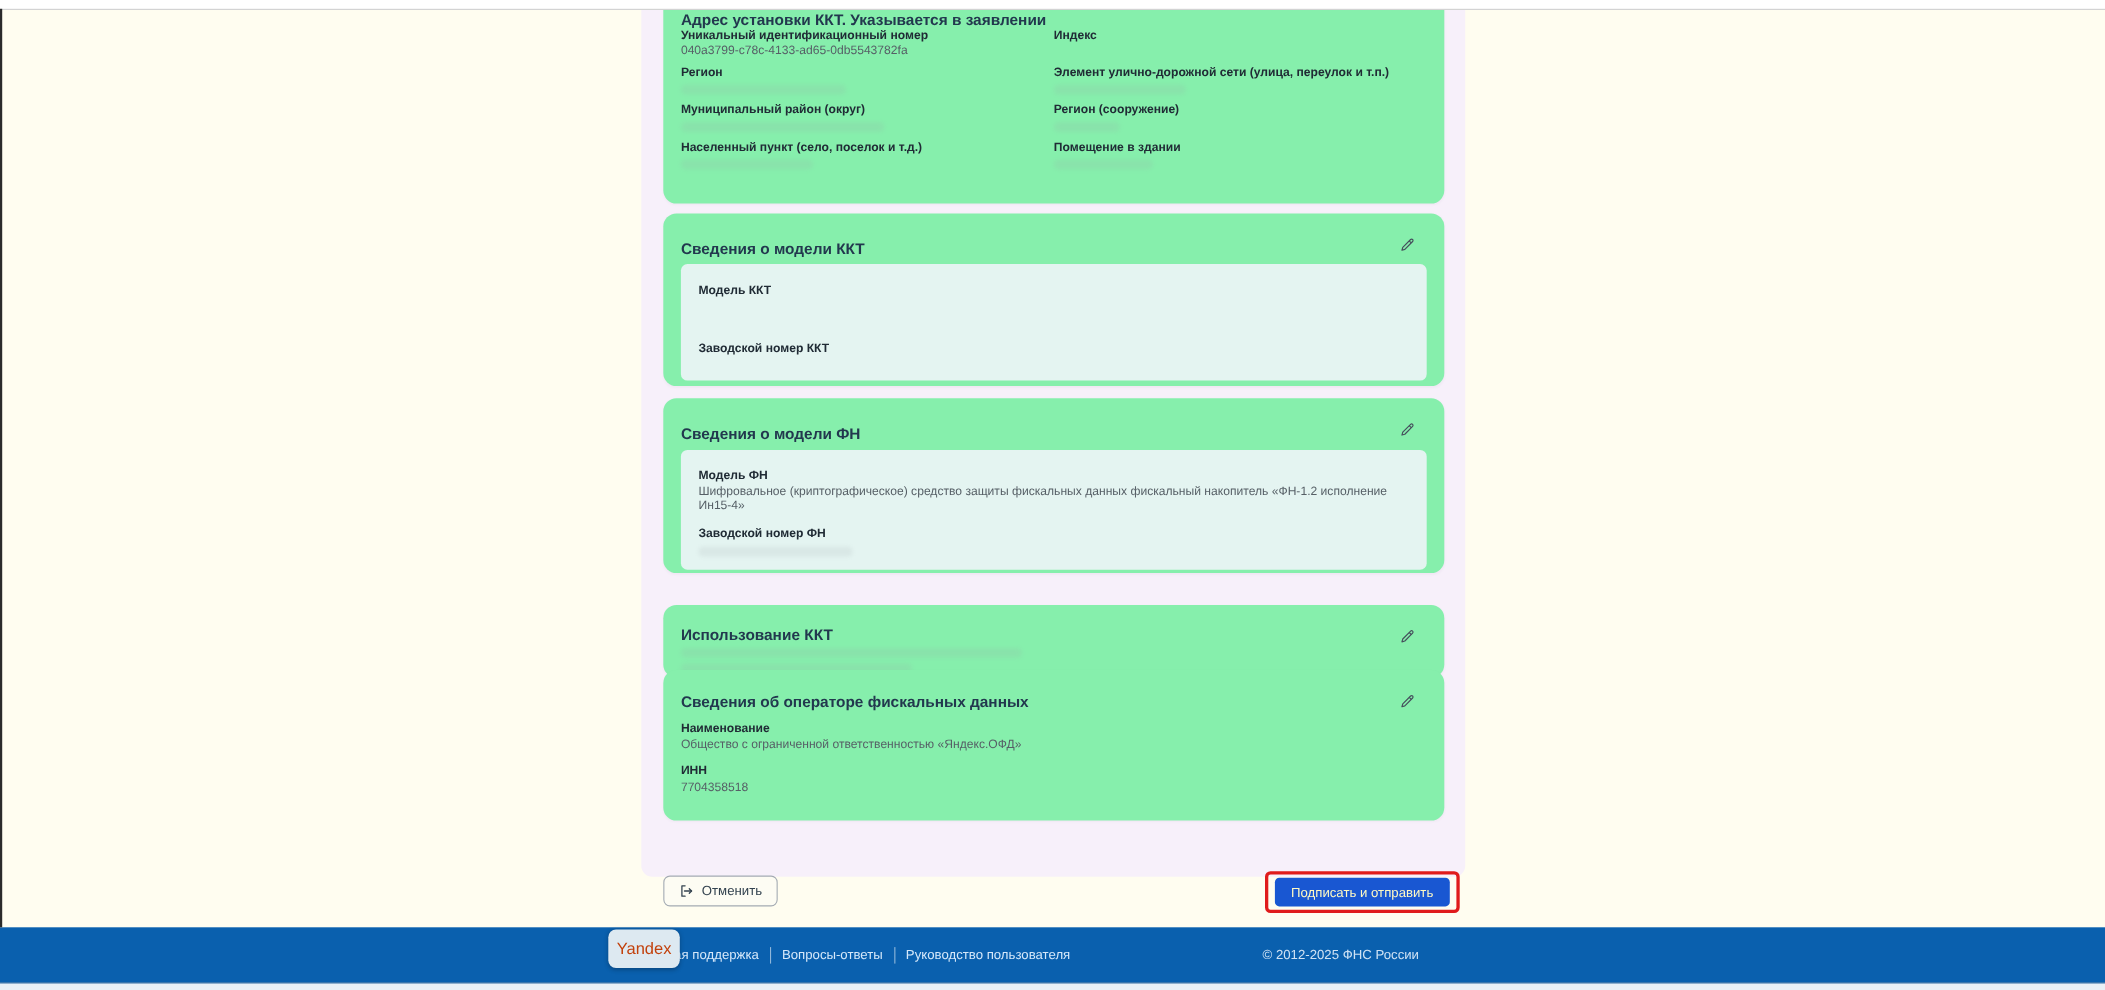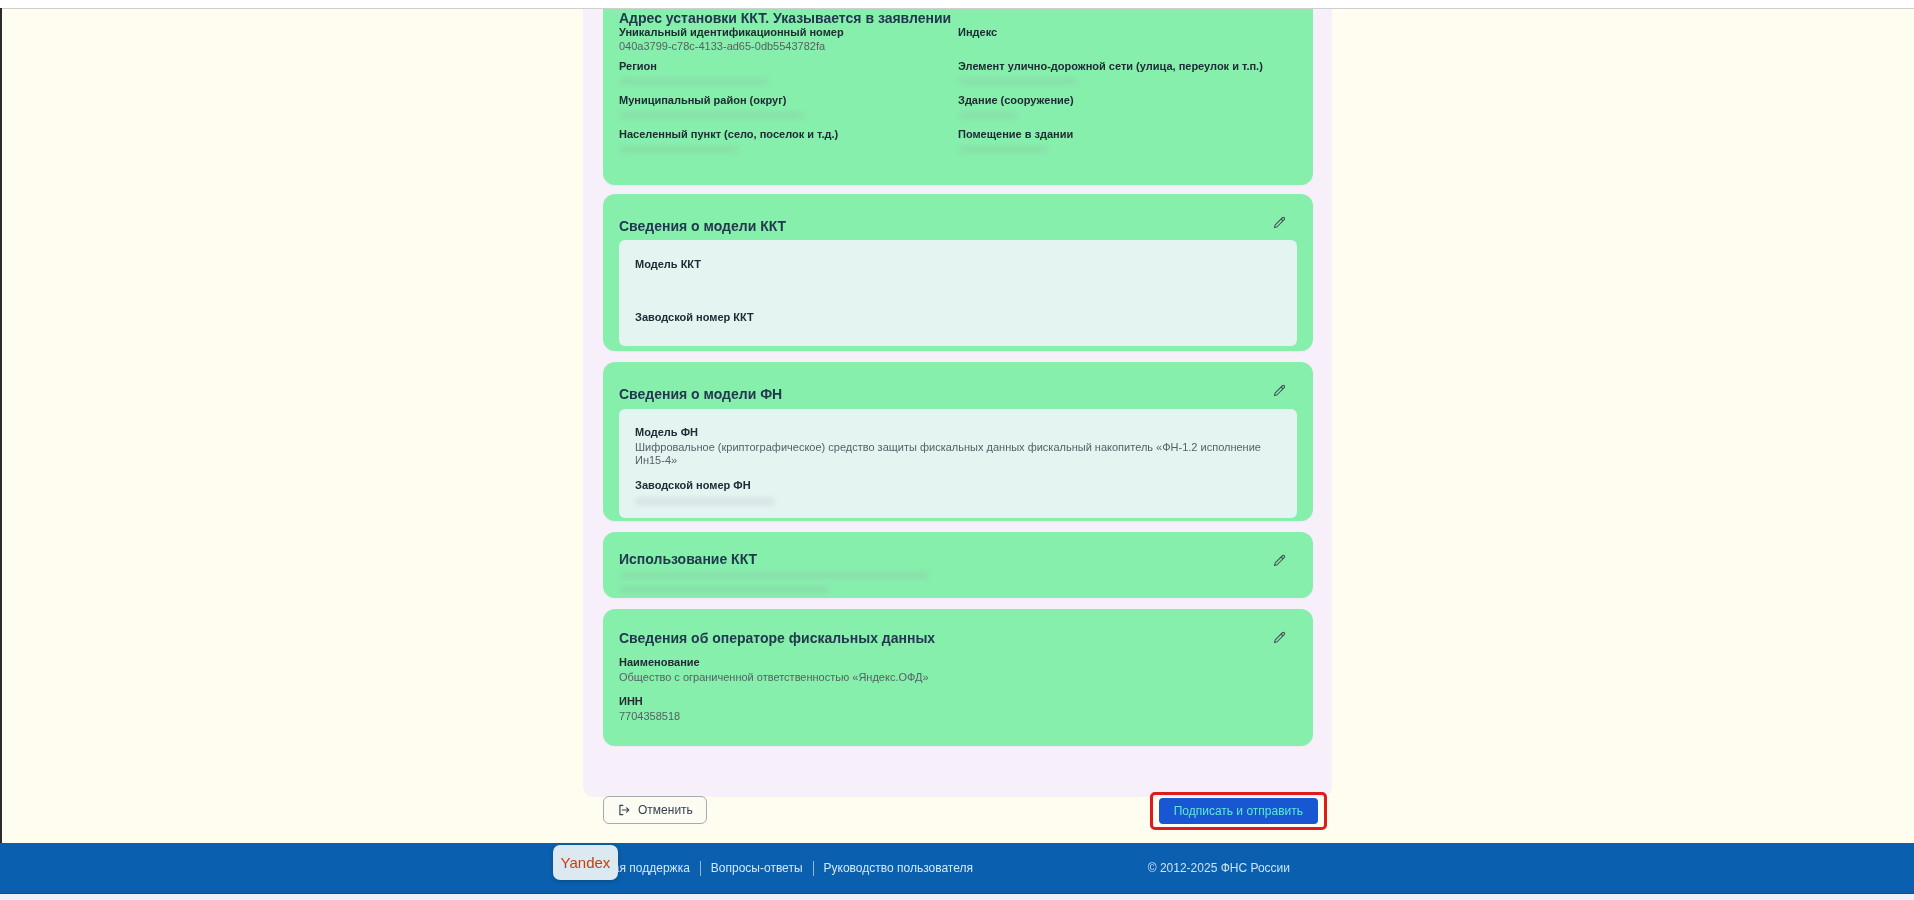--- a/index.html
+++ b/index.html
@@ -13,21 +13,21 @@
   .left-edge{position:absolute;left:0;top:8px;width:2px;height:835px;background:#2b2b2b;z-index:7;}
 
   
   .band{position:absolute;left:583px;top:8px;width:749px;height:789px;background:#f7f0fa;border-radius:0 0 10px 10px;}
 
   .card{position:absolute;left:20px;width:710px;background:#86efac;border-radius:12px;box-sizing:border-box;padding:0 16px;box-shadow:0 1px 2px rgba(120,90,140,0.05);}
   .card h2{margin:0;font-size:14px;line-height:16px;font-weight:bold;color:#22384e;}
   .card1{top:0;height:177px;border-radius:0 0 12px 12px;padding-top:2px;}
   .card2{top:186px;height:157px;}
   .card3{top:354px;height:159px;}
-  .card4{top:524px;height:66px;}
+  .card4{top:542px;height:66px;}
   .card5{top:601px;height:137px;}
   .card2 h2,.card3 h2{margin-top:24px;}
   .card4 h2{margin-top:19px;}
   .card5 h2{margin-top:21px;}
 
   .edit-btn{position:absolute;right:24px;top:20px;width:20px;height:20px;background:transparent;border:none;padding:0;cursor:pointer;display:flex;align-items:center;justify-content:center;}
 
   .c1-grid{display:grid;grid-template-columns:339px 1fr;}
   .cell{height:34px;}
   .lbl{font-size:11px;line-height:13px;font-weight:bold;color:#202b35;}
@@ -44,21 +44,21 @@
 
   .card4 .smudge1{width:310px;margin-top:4px;}
   .card4 .smudge2{width:210px;margin-top:5px;}
   .card5 .lbl{margin-top:10px;}
   .card5 .lbl + .val{margin-top:2px;}
   .card5 .lbl.inn{margin-top:11px;}
 
   .actions{position:absolute;left:20px;right:19px;top:788px;display:flex;justify-content:space-between;align-items:flex-start;}
   .btn-cancel{display:flex;align-items:center;gap:7px;height:28px;padding:0 13px;background:#fdfcf3;border:1px solid #a4abb3;border-radius:6px;font-family:inherit;font-size:12px;color:#33424f;cursor:pointer;}
   .red-box{border:3px solid #e01b1b;border-radius:5px;padding:3px 6px;margin-top:-4px;margin-right:-14px;background:transparent;}
-  .btn-submit{height:26px;padding:0 15px;background:#1957d2;color:#5eead4;border:none;border-radius:4px;font-family:inherit;font-size:12px;cursor:pointer;}
+  .btn-submit{height:26px;padding:0 15px;background:#1957d2;color:#fef9c3;border:none;border-radius:4px;font-family:inherit;font-size:12px;cursor:pointer;}
 
   footer{position:absolute;left:0;top:843px;width:1914px;height:50px;background:#0a60ae;z-index:2;}
   .flinks{position:absolute;left:556px;top:0;height:50px;display:flex;align-items:center;gap:10px;}
   .flinks a{font-size:12px;color:#d5e8fa;text-decoration:none;cursor:pointer;}
   .fdiv{width:1px;height:15px;background:rgba(255,255,255,0.55);}
   .copyright{position:absolute;right:624px;top:0;height:50px;display:flex;align-items:center;font-size:12px;color:#cfe2f4;margin-left:28px;}
   .bottom-strip{position:absolute;left:0;top:893px;width:1914px;height:7px;background:#eaf1f7;border-top:1px solid #0b4f8e;box-sizing:border-box;}
 
   .yandex-tooltip{position:absolute;left:553px;top:845px;width:65px;height:35px;background:#dde9f1;border-radius:7px;display:flex;align-items:center;justify-content:center;font-size:15px;color:#c2410c;box-shadow:0 1px 4px rgba(0,0,0,0.25);z-index:5;cursor:pointer;}
 </style>
@@ -86,21 +86,21 @@
       </div>
       <div class="cell">
         <div class="lbl">Элемент улично-дорожной сети (улица, переулок и т.п.)</div>
         <div class="smudge" style="width:120px"></div>
       </div>
       <div class="cell">
         <div class="lbl">Муниципальный район (округ)</div>
         <div class="smudge" style="width:185px"></div>
       </div>
       <div class="cell">
-        <div class="lbl">Здание (сооружение)</div>
+        <div class="lbl">Регион (сооружение)</div>
         <div class="smudge" style="width:60px"></div>
       </div>
       <div class="cell">
         <div class="lbl">Населенный пункт (село, поселок и т.д.)</div>
         <div class="smudge" style="width:120px"></div>
       </div>
       <div class="cell">
         <div class="lbl">Помещение в здании</div>
         <div class="smudge" style="width:90px"></div>
       </div>

